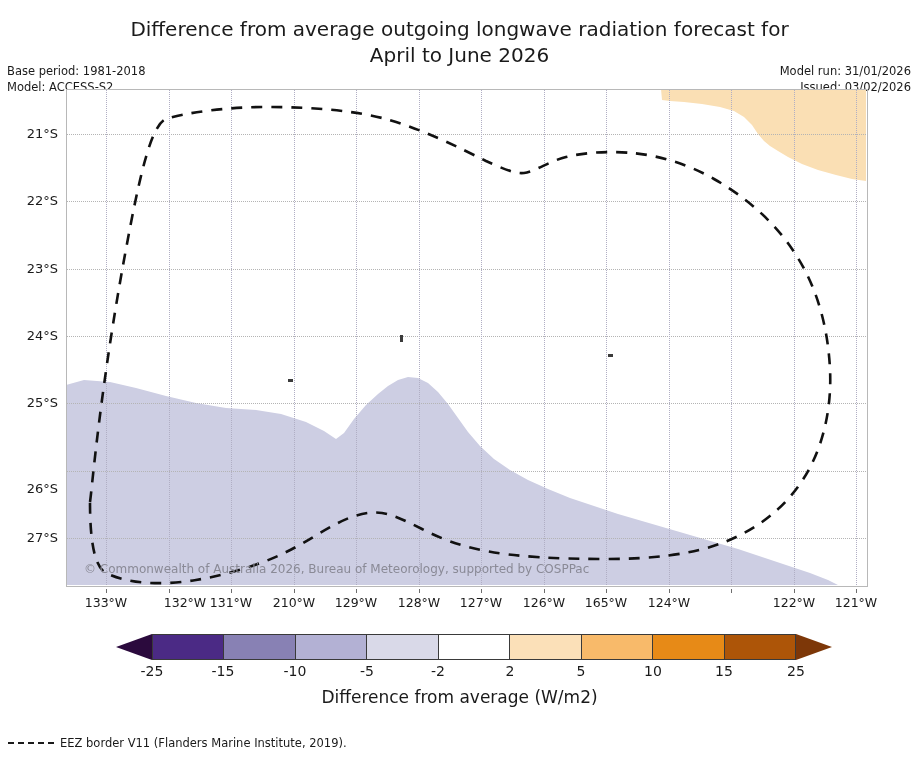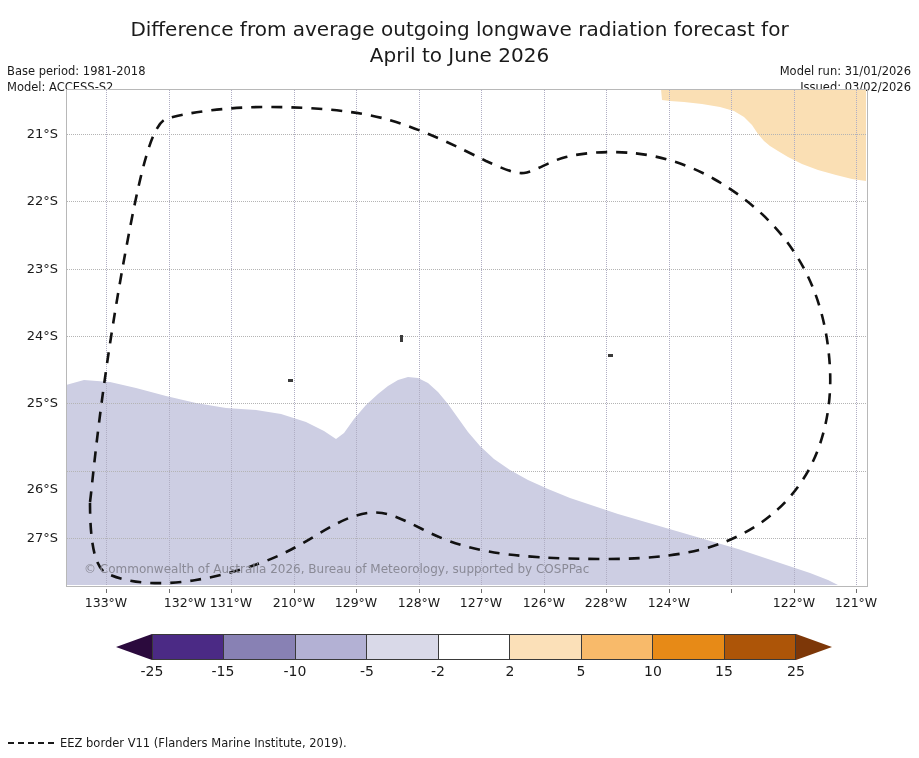--- a/index.html
+++ b/index.html
@@ -193,21 +193,21 @@
     <div class="tickmark-x" style="left:790px;"></div>
 
     <div class="xlab" style="left:40px;">133°W</div>
     <div class="xlab" style="left:119px;">132°W</div>
     <div class="xlab" style="left:165px;">131°W</div>
     <div class="xlab" style="left:228px;">210°W</div>
     <div class="xlab" style="left:290px;">129°W</div>
     <div class="xlab" style="left:353px;">128°W</div>
     <div class="xlab" style="left:415px;">127°W</div>
     <div class="xlab" style="left:478px;">126°W</div>
-    <div class="xlab" style="left:540px;">228°W</div>
+    <div class="xlab" style="left:540px;">165°W</div>
     <div class="xlab" style="left:603px;">124°W</div>
     <div class="xlab" style="left:643px;margin-top:36px;">123°W</div>
     <div class="xlab" style="left:728px;">122°W</div>
     <div class="xlab" style="left:790px;">121°W</div>
   </div>
 
   <div class="cbar-wrap">
     <div class="cap-left"></div>
     <div class="cap-right"></div>
 
@@ -227,19 +227,20 @@
     <div class="ctick" style="left:223px;">-15</div>
     <div class="ctick" style="left:295px;">-10</div>
     <div class="ctick" style="left:367px;">-5</div>
     <div class="ctick" style="left:438px;">-2</div>
     <div class="ctick" style="left:510px;">2</div>
     <div class="ctick" style="left:581px;">5</div>
     <div class="ctick" style="left:653px;">10</div>
     <div class="ctick" style="left:724px;">15</div>
     <div class="ctick" style="left:796px;">25</div>
 
+    <div class="cbar-title">Difference from average (W/m2)</div>
   </div>
 
   <div class="footer">
     <span class="footer-dash"></span><span>EEZ border V11 (Flanders Marine Institute, 2019).</span>
   </div>
 
 </div>
 
 </body></html>

